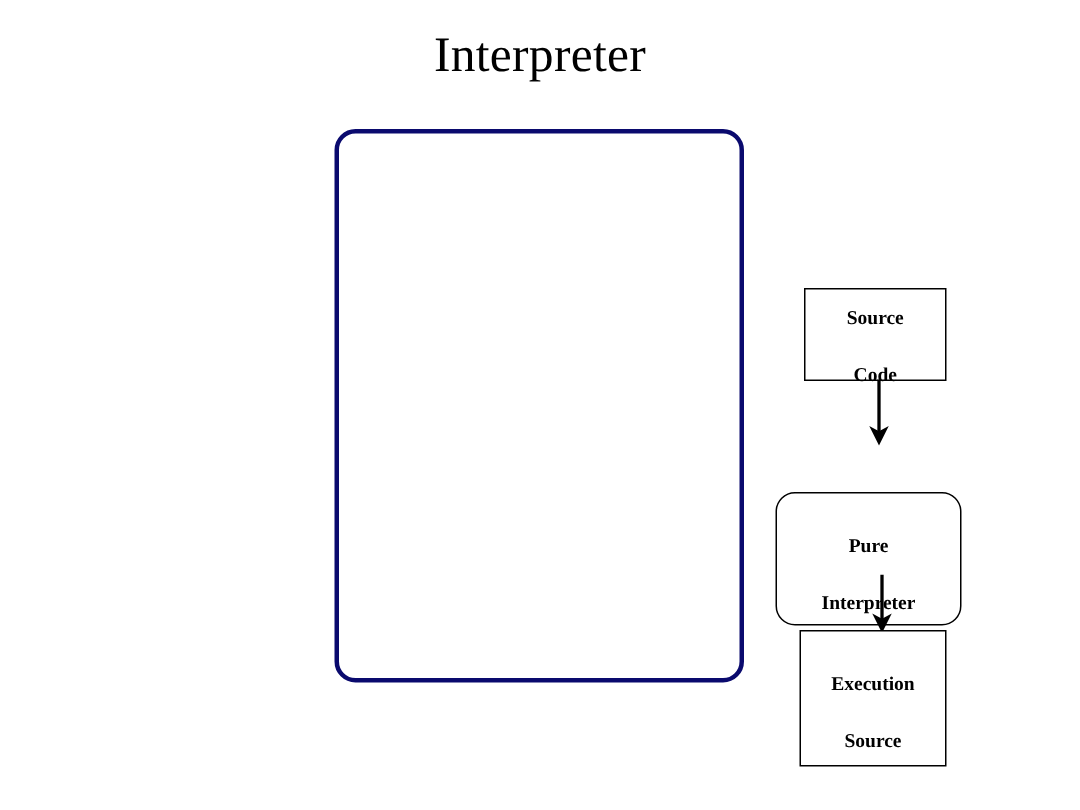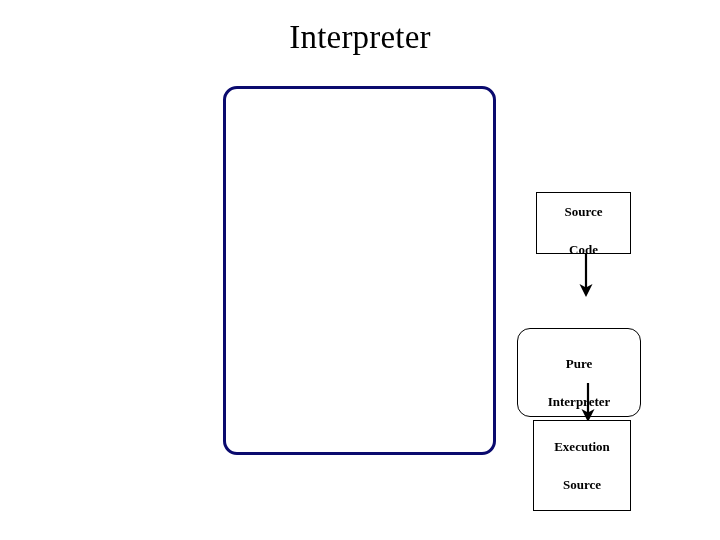--- a/index.html
+++ b/index.html
@@ -86,21 +86,21 @@
     justify-content: center;
     padding-top: 20px;
     margin-top: 32px;
   }
 
   #box-execution-results {
     left: 307px;
     top: 331px;
     width: 98px;
     height: 91px;
-    justify-content: flex-start;
+    justify-content: center;
     padding-top: 17px;
   }
 
   
   .arrow {
     position: absolute;
   }
   #arrow-source-to-interpreter {
     left: 339px;
     top: 164px;

